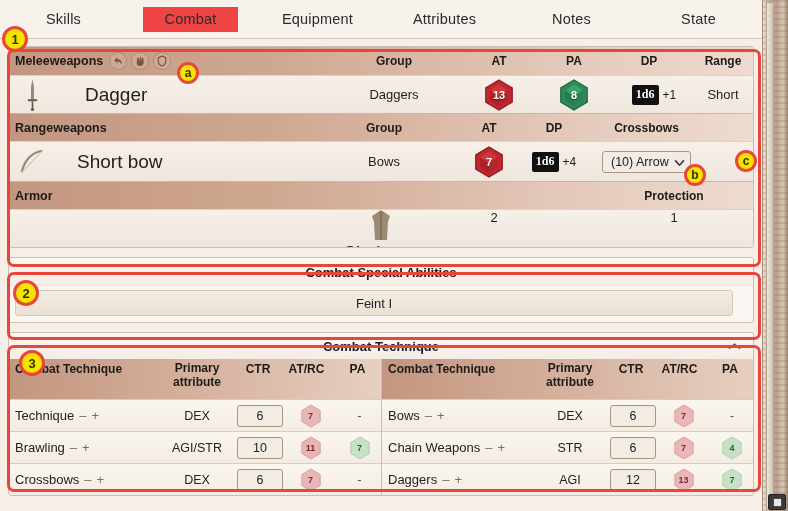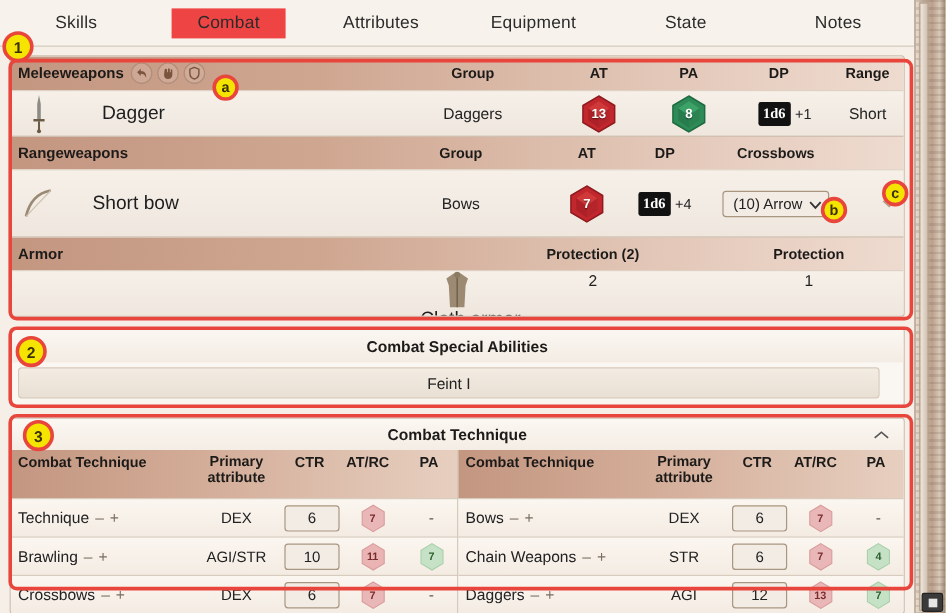--- a/index.html
+++ b/index.html
@@ -91,21 +91,21 @@
     display: flex; align-items: center;
     background: linear-gradient(to bottom, #f6f0e9 0%, #efe7de 100%);
     border-top: 1px solid #ded2c4;
     position: relative;
     font-size: 13px;
     color: #222;
   }
   .itemrow .icon-cell {
     width: 46px; display:flex; align-items:center; justify-content:center;
   }
-  .itemrow .name { font-size: 16px; color:#1e1e1e; }
+  .itemrow .name { font-size: 19px; color:#1e1e1e; }
   .cell { position:absolute; text-align:center; font-size: 13px; color:#222; }
 
   
   .d20 {
     width: 30px; height: 32px;
     display:inline-flex; align-items:center; justify-content:center;
     font-size: 11px; font-weight: bold; color:#fff;
     position: relative;
   }
   .d20 svg { position:absolute; inset:0; width:100%; height:100%; }
@@ -258,30 +258,30 @@
 <div id="page">
 
   <div class="tabbar">
     <div class="tabwrap">
       <div class="tab">Skills</div>
     </div>
     <div class="tabwrap">
       <div class="tab active">Combat</div>
     </div>
     <div class="tabwrap">
+      <div class="tab">Equipment</div>
+    </div>
+    <div class="tabwrap">
       <div class="tab">Attributes</div>
     </div>
     <div class="tabwrap">
-      <div class="tab">Equipment</div>
+      <div class="tab">Notes</div>
     </div>
     <div class="tabwrap">
       <div class="tab">State</div>
-    </div>
-    <div class="tabwrap">
-      <div class="tab">Notes</div>
     </div>
   </div>
 
   <div class="content">
 
     <div class="card" style="margin-top:7px;">
 
       <div class="secthead">
         <span class="title">Meleeweapons</span>
         <span class="hdr-icons">
@@ -354,21 +354,21 @@
       </div>
 
       <div class="secthead" style="border-top:1px solid #c9b6a5;">
         <span class="title">Rangeweapons</span>
         <span class="colhdr" style="left:330px; top:7px; width:90px;">Group</span>
         <span class="colhdr" style="left:450px; top:7px; width:60px;">AT</span>
         <span class="colhdr" style="left:515px; top:7px; width:60px;">DP</span>
         <span class="colhdr" style="left:575px; top:7px; width:125px;">Crossbows</span>
       </div>
 
-      <div class="itemrow" style="height:56px;">
+      <div class="itemrow" style="height:40px;">
         <div class="icon-cell">
           <svg width="30" height="30" viewBox="0 0 32 32">
             <path d="M27 4 C16 6 8 14 5 27" fill="none" stroke="#9a8a74" stroke-width="2.4"></path>
             <path d="M27 4 L5 27" fill="none" stroke="#cfc3ae" stroke-width="1.1"></path>
           </svg>
         </div>
         <div class="name" style="margin-left:22px;">Short bow</div>
 
         <div class="cell" style="left:330px; width:90px;">Bows</div>
 
@@ -404,21 +404,20 @@
 
         <div class="cell" style="left:722px; width:20px; display:flex; justify-content:center;">
           <svg width="12" height="8" viewBox="0 0 12 8">
               <path d="M1 1.5 L6 6 L11 1.5" fill="none" stroke="#b2a18e" stroke-width="1.4"></path>
             </svg>
         </div>
       </div>
 
       <div class="secthead" style="border-top:1px solid #c9b6a5;">
         <span class="title">Armor</span>
-        <span class="colhdr" style="left:410px; top:7px; width:150px;">Protection (2)</span>
         <span class="colhdr" style="left:590px; top:7px; width:150px;">Protection</span>
       </div>
 
       <div class="itemrow" style="height:38px;flex-direction:column;">
         <div class="icon-cell">
           <svg width="26" height="32" viewBox="0 0 26 32">
             <path d="M10 2 L16 2 L22 6 L20 12 L19 30 L7 30 L6 12 L4 6 Z" fill="#9d8a72"></path>
             <path d="M13 2 L13 30" stroke="#6f604c" stroke-width="1.2"></path>
             <circle cx="13" cy="3" r="2.6" fill="#8b7a62"></circle>
           </svg>

